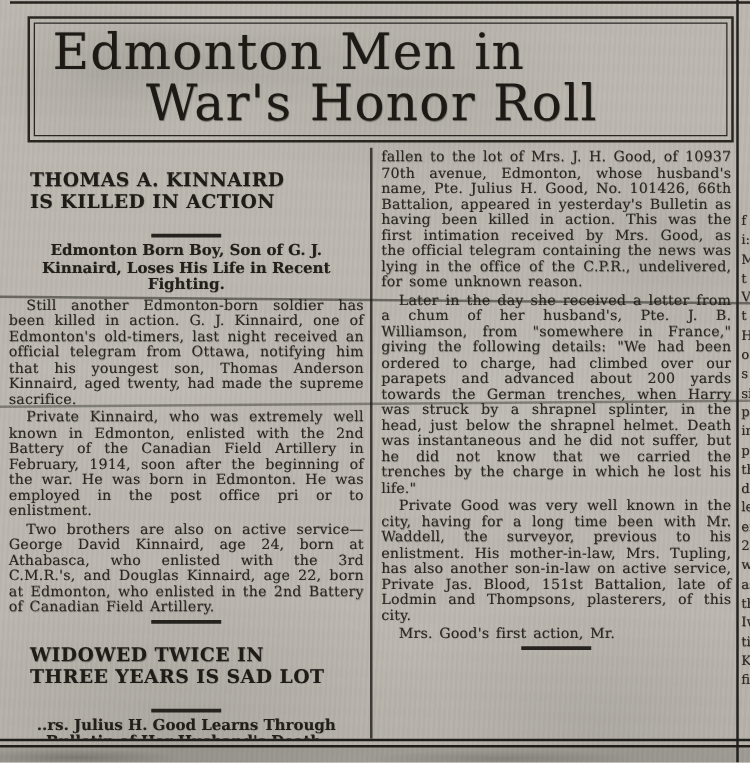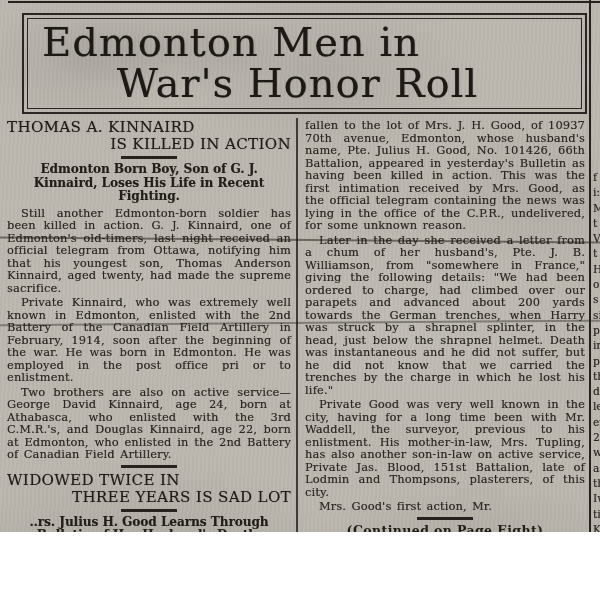--- a/index.html
+++ b/index.html
@@ -1,19 +1,19 @@
 <!DOCTYPE html>
 <html><head>
 <meta charset="utf-8">
 <style>
   html, body { margin: 0; padding: 0; }
   .page {
     position: relative;
     width: 600px;
-    height: 532px;
+    height: 610px;
     overflow: hidden;
     font-family: "DejaVu Serif", serif;
     background-color: #bcb8b0;
     background-image:
       radial-gradient(140px 90px at 80px 60px, rgba(0,0,0,0.07), transparent 70%),
       radial-gradient(220px 120px at 320px 70px, rgba(0,0,0,0.06), transparent 72%),
       radial-gradient(160px 110px at 540px 200px, rgba(0,0,0,0.05), transparent 70%),
       radial-gradient(300px 180px at 140px 590px, rgba(0,0,0,0.09), transparent 75%),
       radial-gradient(260px 140px at 480px 580px, rgba(0,0,0,0.08), transparent 75%),
       radial-gradient(250px 160px at 420px 330px, rgba(255,255,255,0.07), transparent 70%),
@@ -38,23 +38,23 @@
     text-shadow: 0.4px 0.4px 0.8px rgba(29,26,22,0.55);
   }
   .mast-l1 { padding: 1px 0 0 14px; text-align: left; }
   .mast-l2 { text-align: center; padding-right: 14px; margin-top: -4px; }
 
   .columns { position: absolute; left: 0; top: 118px; width: 589px; height: 473px; overflow: hidden; }
   .col-left  { position: absolute; left: 7px;   top: 1px; width: 284px; }
   .col-right { position: absolute; left: 305px; top: 2px; width: 280px; }
   .col-divider { position: absolute; left: 296px; top: 0; width: 2px; height: 473px; background: rgba(32,29,25,0.8); }
 
-  .headline { font-weight: normal; font-size: 15px; line-height: 17px; color: #1f1c18; letter-spacing: 0.4px; margin: 0; text-shadow: 0.3px 0.3px 0.7px rgba(31,28,24,0.5); }
+  .headline { font-weight: bold; font-size: 15px; line-height: 17px; color: #1f1c18; letter-spacing: 0.4px; margin: 17px; text-shadow: 0.3px 0.3px 0.7px rgba(31,28,24,0.5); }
   .hl-l1 { display: block; text-align: left; }
-  .hl-l2 { display: block; text-align: right; }
+  .hl-l2 { display: block; }
   .rule-short { width: 56px; border-top: 3px solid #26231f; margin: 3px auto 4px; }
   .subhead { font-weight: bold; font-size: 12px; line-height: 13.5px; text-align: center; margin: 2px 5px 4px; color: #221f1a; text-shadow: 0.3px 0.3px 0.6px rgba(34,31,26,0.45); }
   .bodytext {
     font-size: 11.3px; line-height: 12.5px; text-align: justify; color: #2b2722;
     margin: 0 0 2px; word-spacing: 1.5px; letter-spacing: 0.2px;
     text-shadow: 0.3px 0.3px 0.6px rgba(43,39,34,0.5);
   }
   .indent { text-indent: 14px; }
   .continued { font-weight: bold; font-size: 12.5px; line-height: 14px; text-align: center; margin: 2px 0 0; color: #221f1a; letter-spacing: 0.4px; }
 
@@ -107,21 +107,20 @@
     </div>
 
     <div class="col-divider"></div>
 
     <div class="col-right">
       <p class="bodytext">fallen to the lot of Mrs. J. H. Good, of 10937 70th avenue, Edmonton, whose husband's name, Pte. Julius H. Good, No. 101426, 66th Battalion, appeared in yesterday's Bulletin as having been killed in action. This was the first intimation received by Mrs. Good, as the official telegram containing the news was lying in the office of the C.P.R., undelivered, for some unknown reason.</p>
       <p class="bodytext indent">Later in the day she received a letter from a chum of her husband's, Pte. J. B. Williamson, from "somewhere in France," giving the following details: "We had been ordered to charge, had climbed over our parapets and advanced about 200 yards towards the German trenches, when Harry was struck by a shrapnel splinter, in the head, just below the shrapnel helmet. Death was instantaneous and he did not suffer, but he did not know that we carried the trenches by the charge in which he lost his life."</p>
       <p class="bodytext indent">Private Good was very well known in the city, having for a long time been with Mr. Waddell, the surveyor, previous to his enlistment. His mother-in-law, Mrs. Tupling, has also another son-in-law on active service, Private Jas. Blood, 151st Battalion, late of Lodmin and Thompsons, plasterers, of this city.</p>
       <p class="bodytext indent">Mrs. Good's first action, Mr.</p>
       <div class="rule-short"></div>
-      <p class="continued">(Continued on Page Eight)</p>
     </div>
 
   </div>
 
   <div class="crease crease-a"></div>
   <div class="crease crease-b"></div>
 
   <div class="edge-rule"></div>
   <div class="edge-strip">f
 i:

